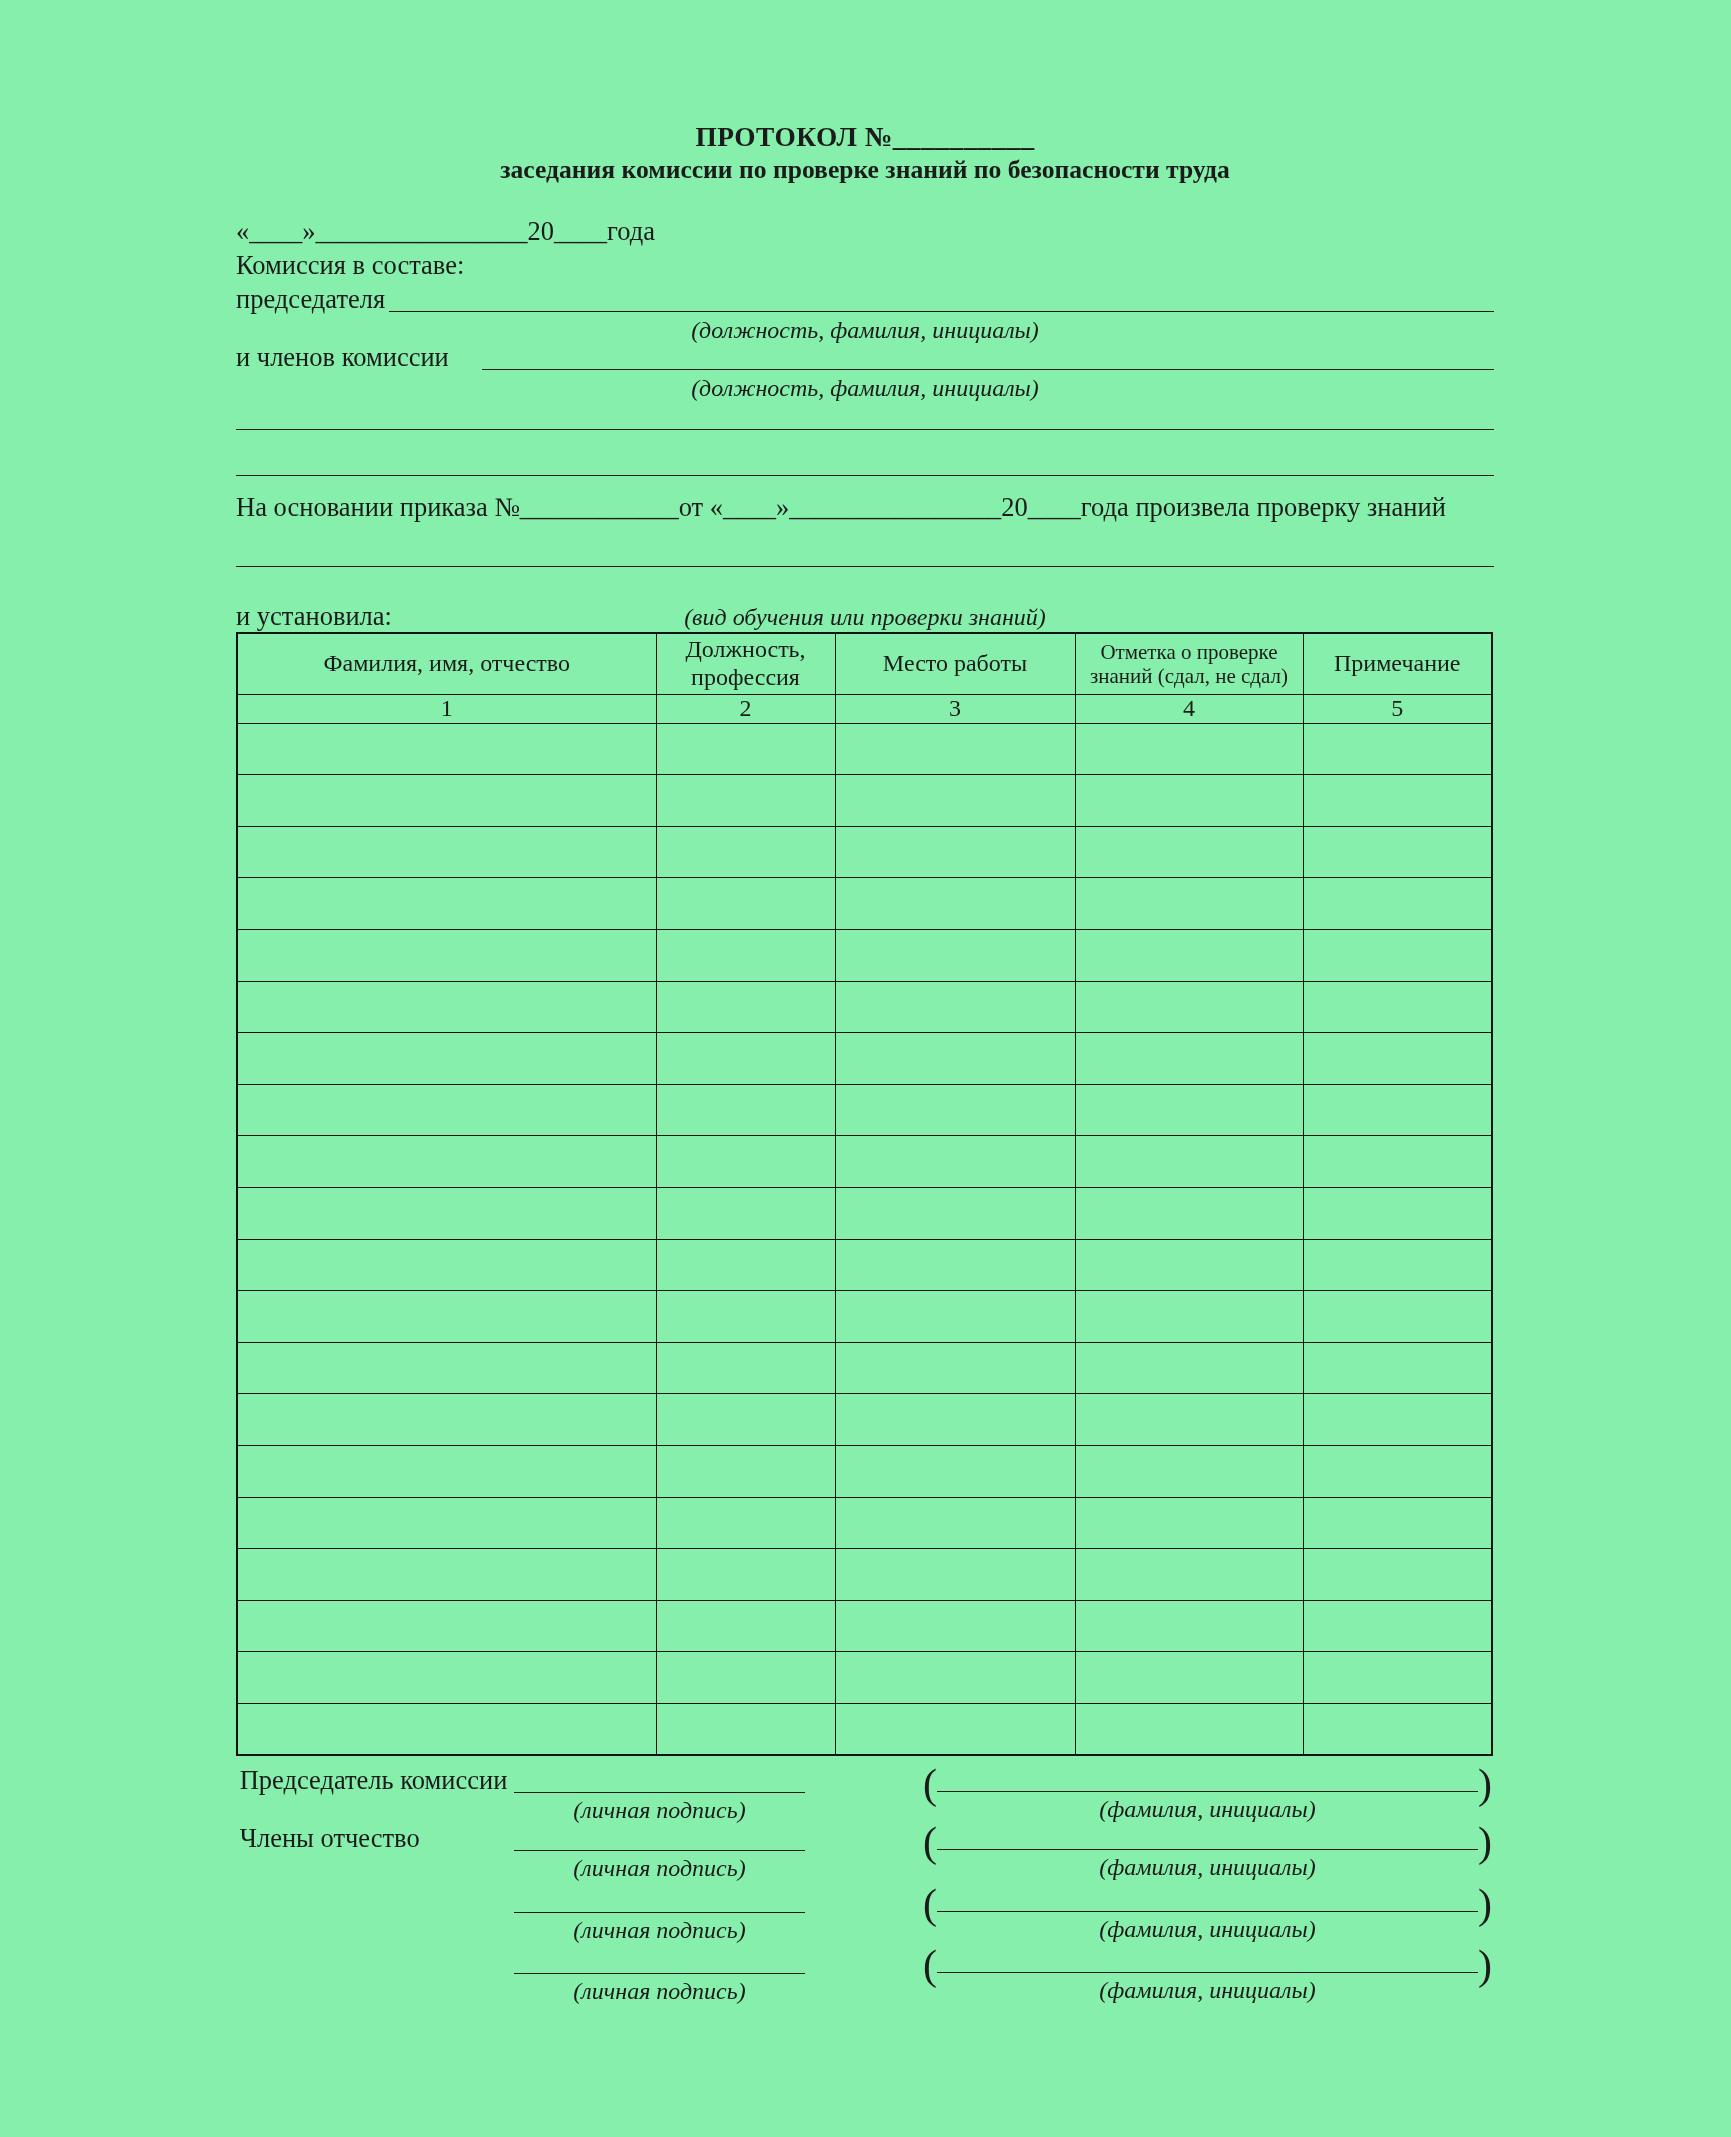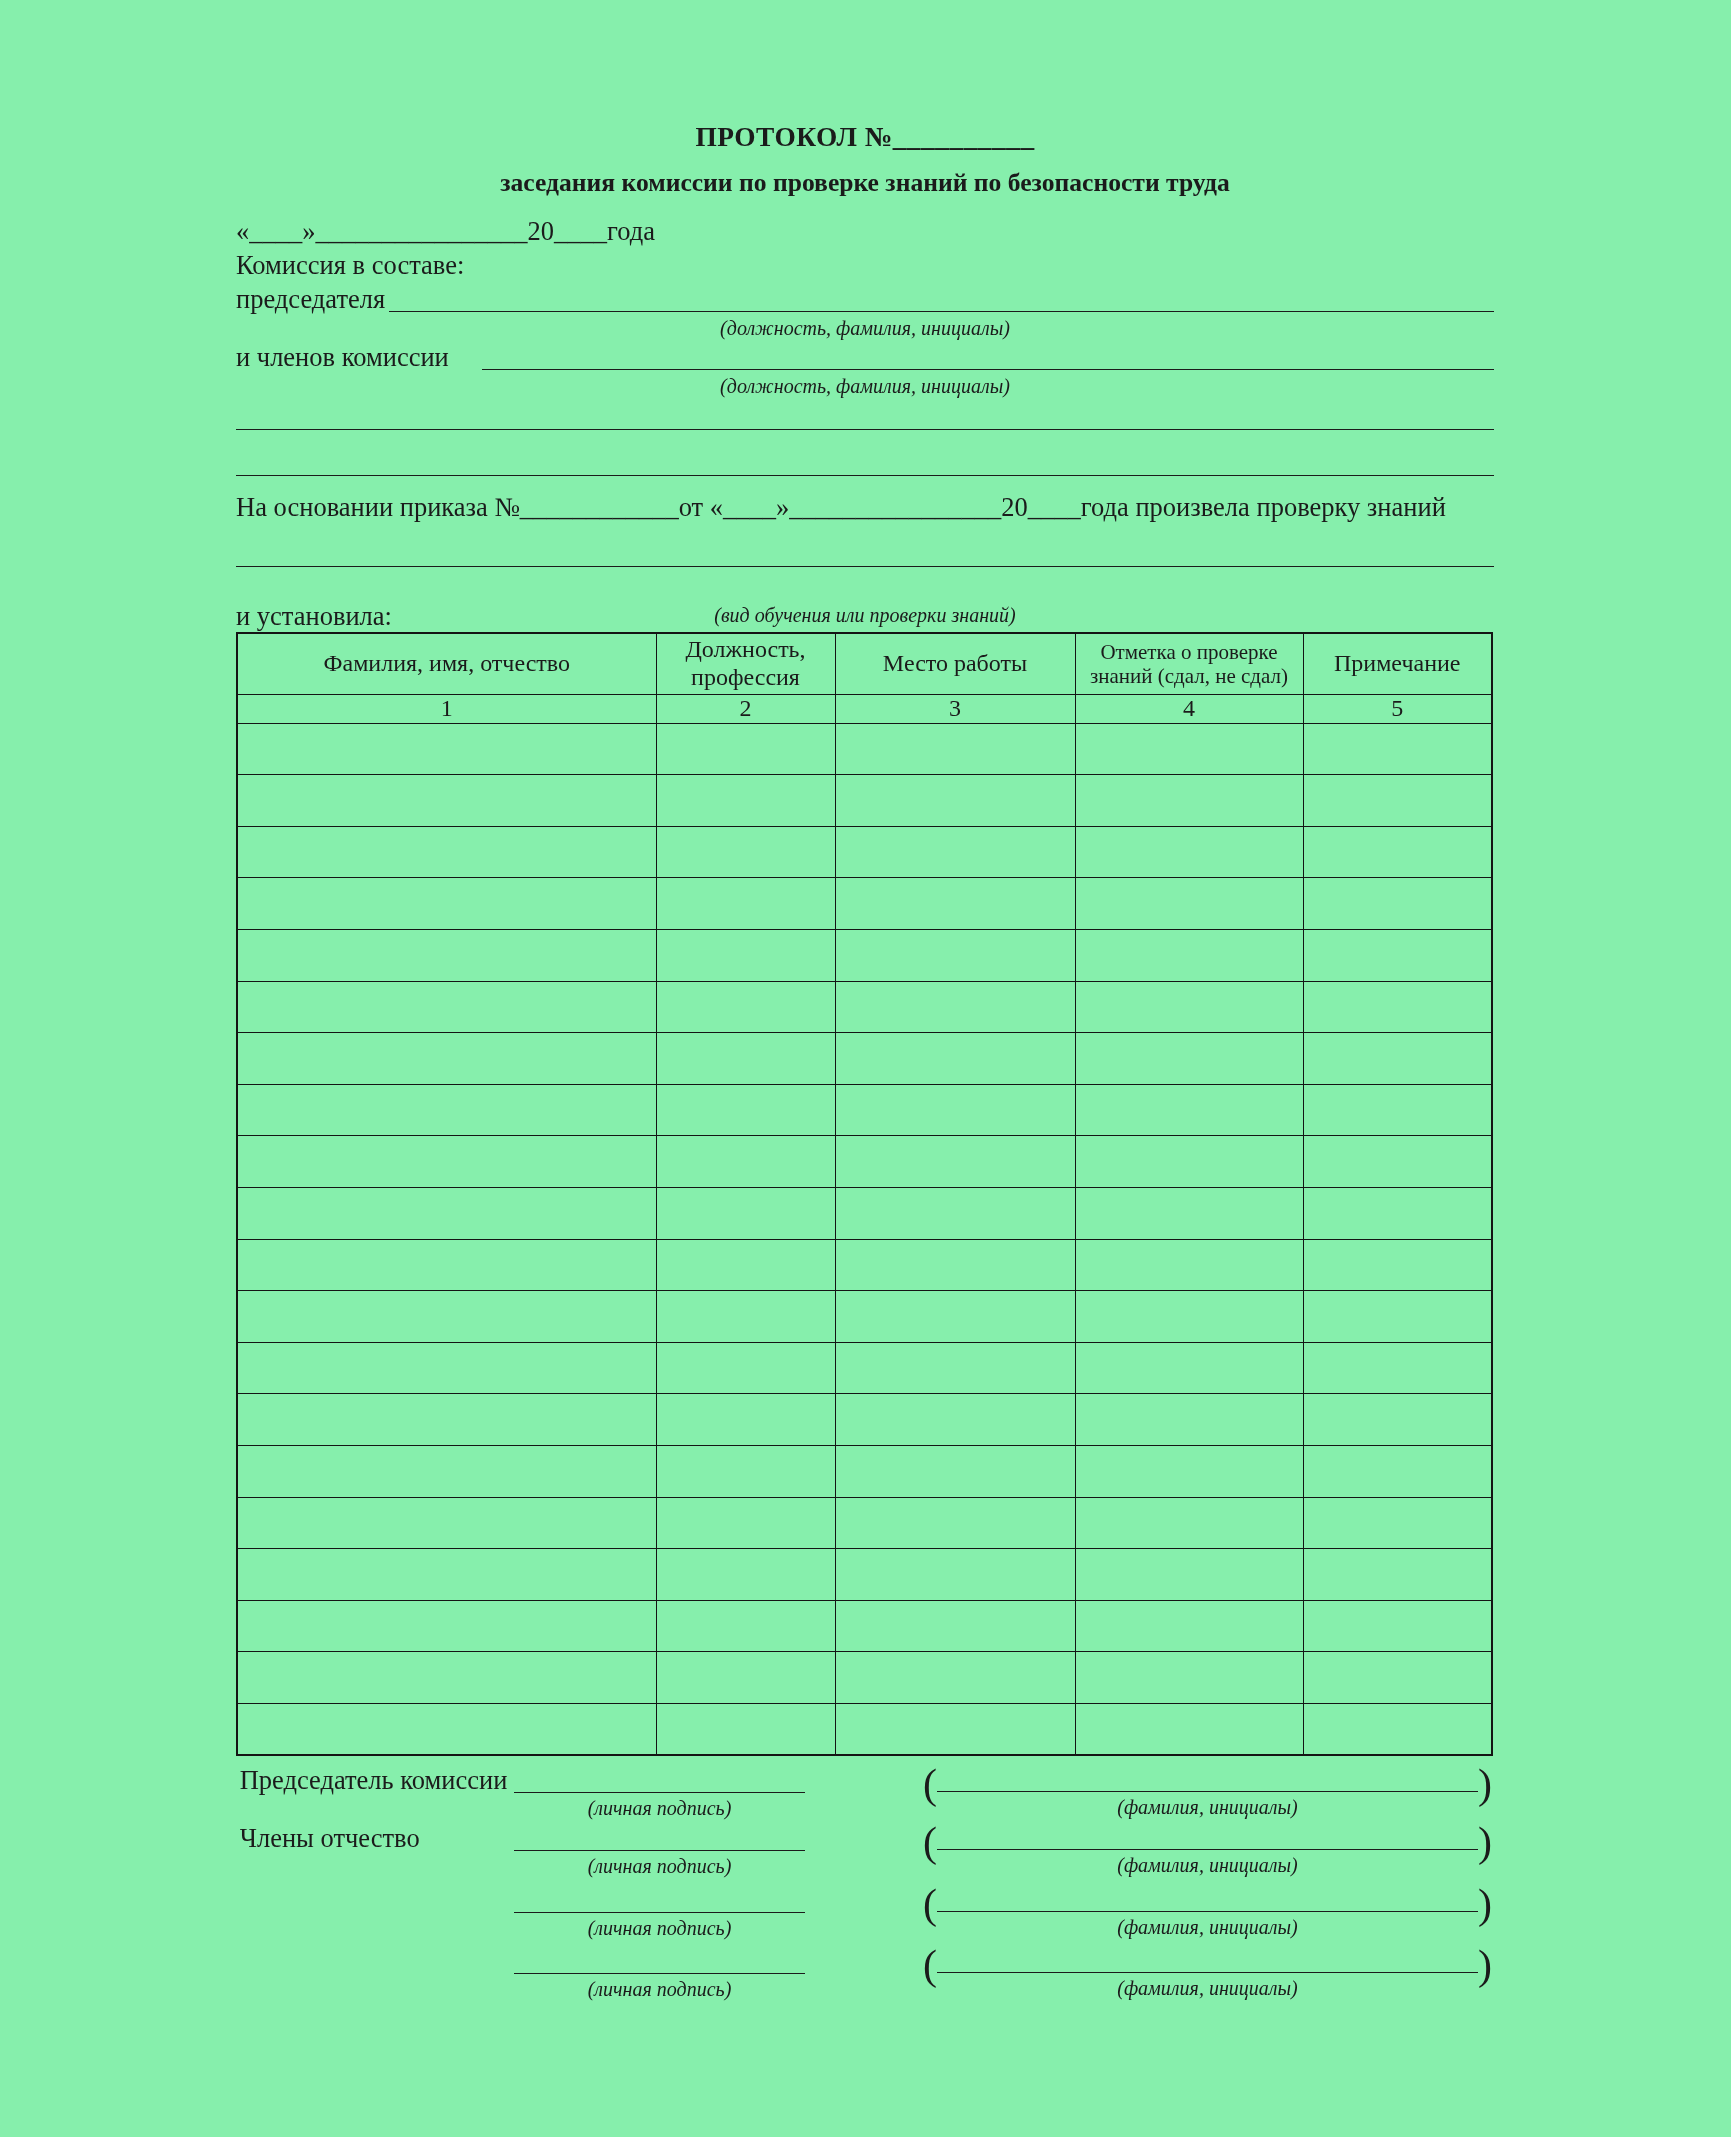--- a/index.html
+++ b/index.html
@@ -5,23 +5,23 @@
   html,body { margin:0; padding:0; background:#ffffff; }
   .page {
     position:relative; width:1732px; height:2137px; background:#86efac;
     font-family:"Liberation Serif","DejaVu Serif",serif; color:#1b1b1b;
     overflow:hidden;
   }
   .abs { position:absolute; }
   .content { left:236px; width:1258px; }
   .centered { text-align:center; }
   .title-line { font-weight:bold; font-size:27.4px; line-height:1.15; letter-spacing:0.5px; }
-  .subtitle-line { font-weight:bold; font-size:25.6px; line-height:1.15;margin-top:13px; }
+  .subtitle-line { font-weight:bold; font-size:25.6px; line-height:1.15; }
   .body-text { font-size:26.5px; line-height:1.2; white-space:nowrap; }
-  .hint { font-style:italic; font-size:20px; line-height:1.15; }
+  .hint { font-style:italic; font-size:24px; line-height:1.15; }
   .blank-row { display:flex; }
   .blank-row .fill { flex:1; border-bottom:1.8px solid #1b1b1b; margin-bottom:3.7px; margin-left:3.7px; }
   .rule { border-top:1.8px solid #1b1b1b; height:0; }
 
   table.results { border-collapse:collapse; table-layout:fixed; border:2.7px solid #141414; }
   table.results th, table.results td { border:1.8px solid #141414; padding:1.8px 5.5px; }
   table.results th { font-weight:normal; font-size:24px; line-height:1.15; text-align:center; vertical-align:middle; height:56px; }
   table.results th.small-head { font-size:21px; padding:1.8px 1.8px; }
   table.results tr.num-row td { height:28px; font-size:24px; text-align:center; padding:0; }
   table.results tbody td { height:47px; }

